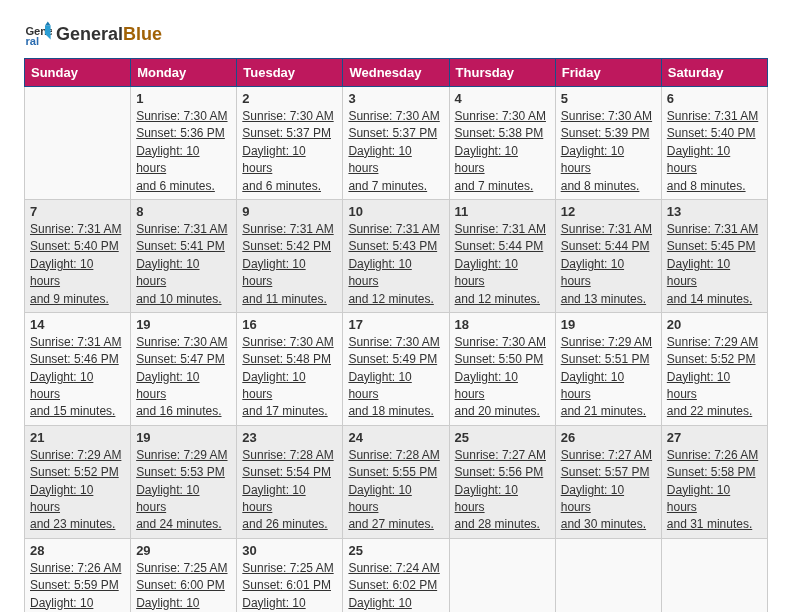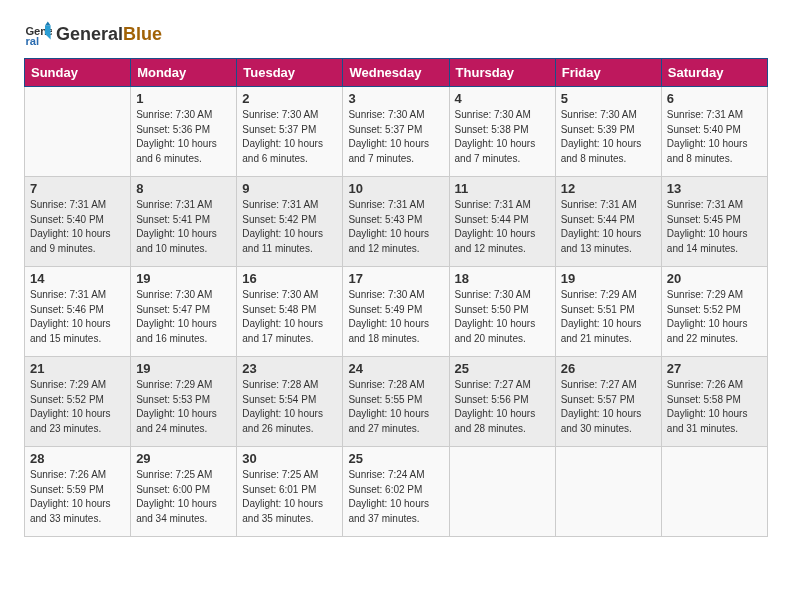--- a/index.html
+++ b/index.html
@@ -66,23 +66,24 @@
     tbody tr:nth-child(even) td {
       background-color: #ececec;
     }
     .day-number {
       font-weight: bold;
       font-size: 13px;
       display: block;
       margin-bottom: 2px;
     }
     .day-info {
-      font-size: 10px;
+      font-size: 12px;
       line-height: 1.45;
       color: #333;
+      text-decoration: underline;
     }
   </style>
 </head>
 <body>
 
 <div class="header-section">
   <div class="logo">
     <svg class="logo-icon" viewBox="0 0 40 40">
       <text x="2" y="22" font-size="16" font-weight="bold" fill="#333">Gene</text>
       <text x="2" y="36" font-size="16" font-weight="bold" fill="#2b6cb0">ral</text>

